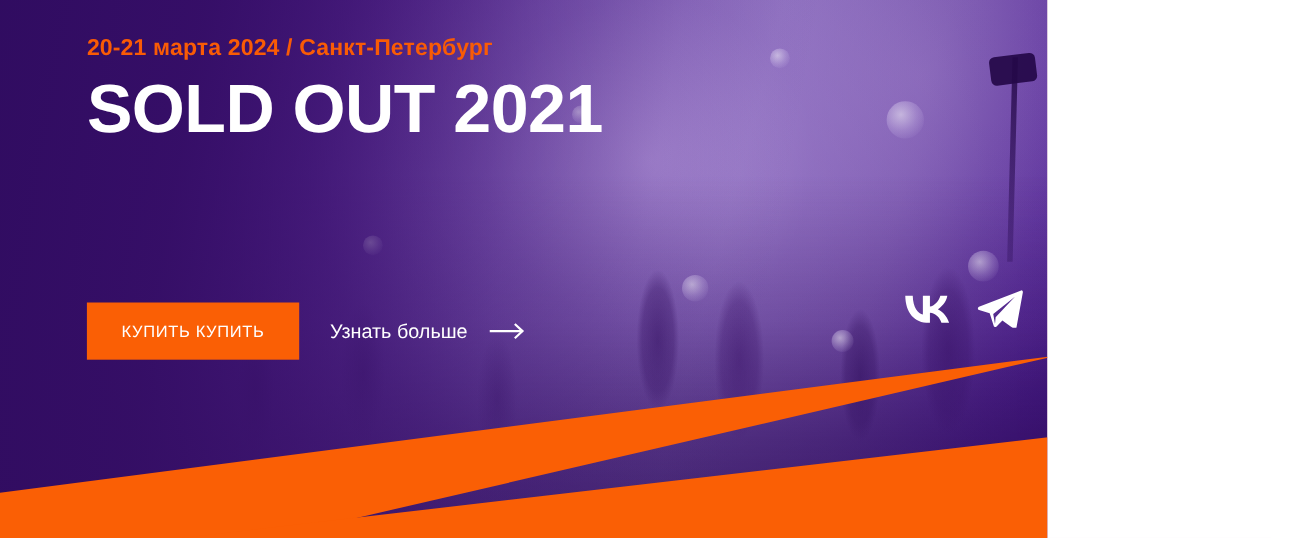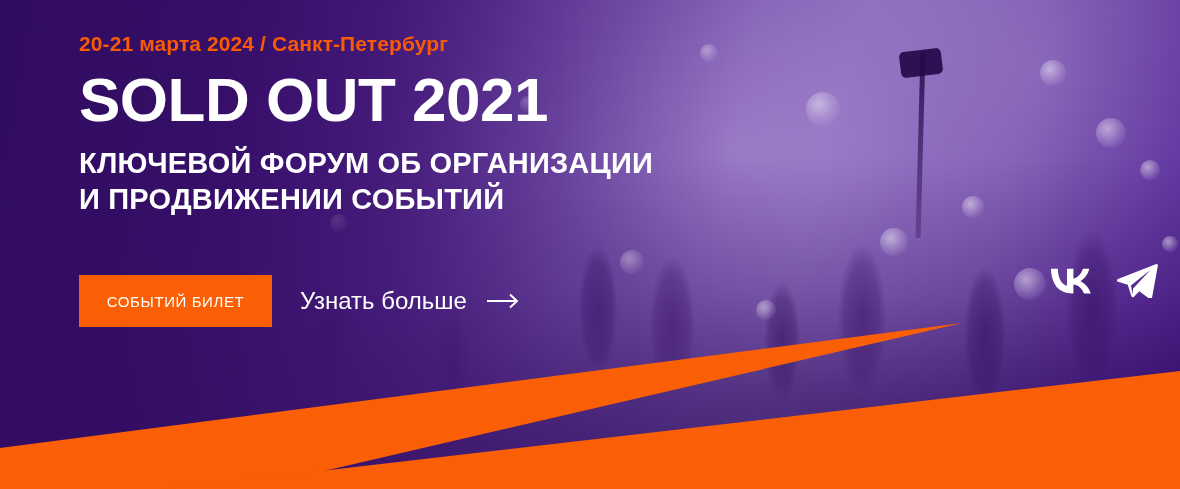--- a/index.html
+++ b/index.html
@@ -7,21 +7,21 @@
     margin: 0;
     padding: 0;
     background: #ffffff;
   }
   body {
     font-family: "Liberation Sans", sans-serif;
   }
 
   .hero {
     position: relative;
-    width: 1180px;
+    width: 952px;
     height: 489px;
     overflow: hidden;
     background: #701a75;
   }
 
   
   .photo-layer {
     position: absolute;
     inset: 0;
     background:
@@ -159,21 +159,21 @@
     font-size: 15px;
     letter-spacing: 0.6px;
     cursor: pointer;
   }
 
   .more-link {
     display: flex;
     align-items: center;
     margin-left: 28px;
     color: #ffffff;
-    font-size: 24px;
+    font-size: 18px;
     text-decoration: none;
     cursor: pointer;
     white-space: nowrap;
   }
   .more-link .arrow {
     display: inline-flex;
     margin-left: 20px;
   }
 
   .socials {
@@ -222,28 +222,24 @@
     <polygon points="962,323 0,448 0,489 246,489" fill="#FA5F05"></polygon>
   </svg>
 
   <svg class="shape-band" viewBox="0 0 1180 489" preserveAspectRatio="none">
     <polygon points="1180,371 166,489 1180,489" fill="#FA5F05"></polygon>
   </svg>
 
   <div class="content">
     <p class="eyebrow">20-21 марта 2024 / Санкт-Петербург</p>
     <h1 class="title">SOLD OUT 2021</h1>
-    <h2 class="subtitle">
-      <span>КЛЮЧЕВОЙ ФОРУМ ОБ ОРГАНИЗАЦИИ</span>
-      <span>И ПРОДВИЖЕНИИ СОБЫТИЙ</span>
-    </h2>
   </div>
 
   <div class="actions">
-    <button class="buy-button">СОБЫТИЙ БИЛЕТ</button>
+    <button class="buy-button">КУПИТЬ КУПИТЬ</button>
     <a class="more-link" href="#">
       <span>Узнать больше</span>
       <span class="arrow">
         <svg width="34" height="16" viewBox="0 0 34 16" fill="none">
           <path d="M0 8 H30" stroke="#ffffff" stroke-width="2"></path>
           <path d="M23 1.5 L30 8 L23 14.5" stroke="#ffffff" stroke-width="2" fill="none"></path>
         </svg>
       </span>
     </a>
   </div>

